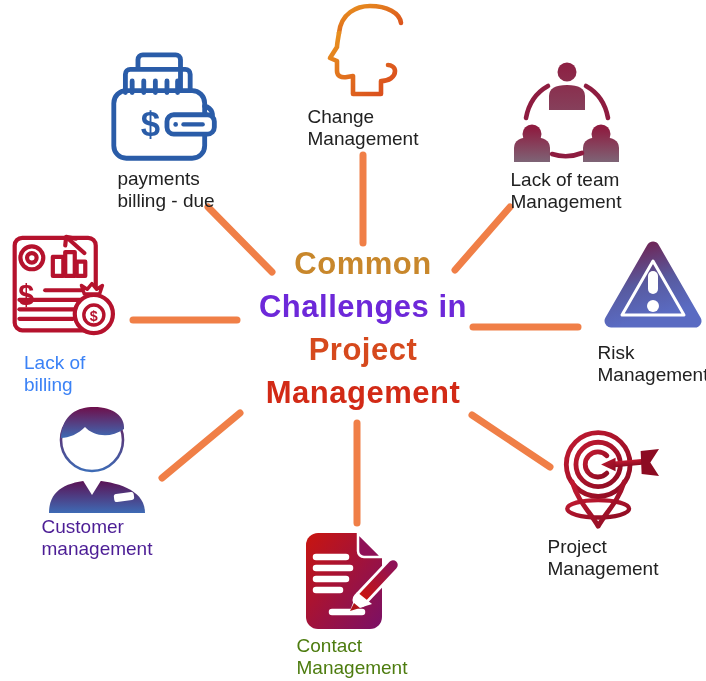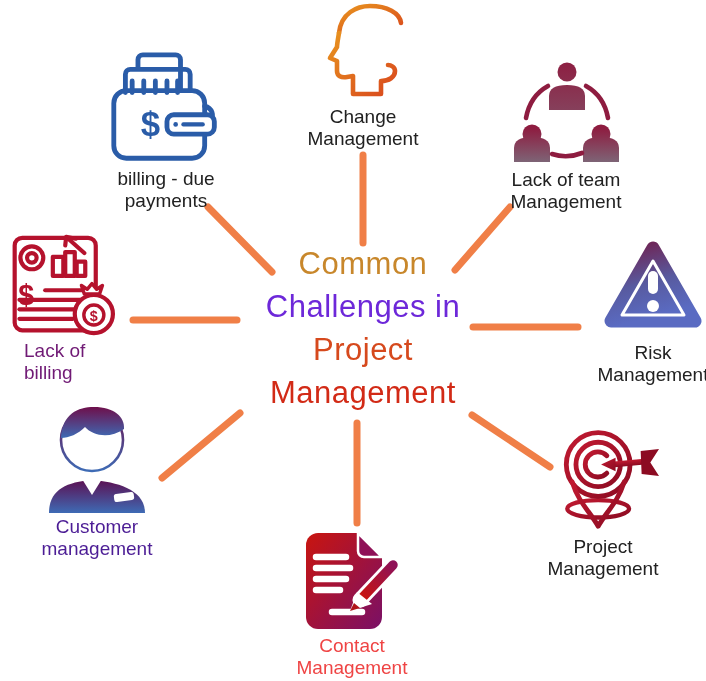--- a/index.html
+++ b/index.html
@@ -4,27 +4,27 @@
 <style>
   html,body{margin:0;padding:0;}
   body{
     width:706px;height:681px;position:relative;background:#ffffff;
     font-family:"Liberation Sans",sans-serif;overflow:hidden;
   }
   .connectors{position:absolute;left:0;top:0;z-index:1;}
   .node{position:absolute;display:flex;flex-direction:column;align-items:center;z-index:2;}
   .node .icon{display:block;}
   .node .label{
-    font-size:19px;line-height:21.5px;color:#212121;text-align:center;white-space:nowrap;
+    font-size:19px;line-height:21.5px;color:#212121;white-space:nowrap;
   }
   .node.left-align{align-items:flex-start;}
   .node.left-align .label{text-align:left;margin-left:16px;}
   .title{
     position:absolute;left:233px;top:242px;width:260px;z-index:2;
-    text-align:center;font-weight:normal;font-size:31px;line-height:43px;letter-spacing:.5px;
+    text-align:center;font-weight:bold;font-size:31px;line-height:43px;letter-spacing:.5px;
   }
 </style>
 </head>
 <body>
 
 <svg class="connectors" width="706" height="681" viewBox="0 0 706 681">
   <g stroke-width="7" stroke-linecap="round">
     <line class="connector" x1="363" y1="155" x2="363" y2="243" stroke="#F07F47"></line>
     <line class="connector" x1="455" y1="270" x2="510" y2="207" stroke="#F07F47"></line>
     <line class="connector" x1="473" y1="327" x2="578" y2="327" stroke="#F07F47"></line>
@@ -170,21 +170,21 @@
       <line x1="14" y1="41" x2="48" y2="41"></line>
       <line x1="14" y1="52" x2="44" y2="52"></line>
       <line x1="14" y1="63" x2="38" y2="63"></line>
       <line x1="30" y1="85" x2="60" y2="85"></line>
     </g>
     <line x1="58" y1="73" x2="93" y2="36" stroke="#ffffff" stroke-width="15" stroke-linecap="round"></line>
     <line x1="60" y1="71" x2="91" y2="38" stroke="url(#gpen)" stroke-width="9.5" stroke-linecap="round"></line>
     <polygon points="48,84 55,65 70,77" fill="#ffffff"></polygon>
     <polygon points="48,84 52,76 58,81" fill="#B01318"></polygon>
   </svg>
-  <div class="label" style="margin-top: 4px; color: #ef4444;">
+  <div class="label" style="margin-top: 4px; color: #4d7c0f;">
     <div>Contact</div>
     <div>Management</div>
   </div>
 </div>
 
 <div class="node" style="left:27px;top:400px;width:140px;">
   <svg class="icon" width="110" height="114" viewBox="0 0 110 114">
     <defs>
       <linearGradient id="gcust" x1="0" y1="0" x2="0" y2="1">
         <stop offset="0" stop-color="#6E0F4B"></stop>
@@ -224,21 +224,21 @@
       <line x1="12" y1="93" x2="68" y2="93"></line>
     </g>
     <text x="19" y="78" font-size="30" font-weight="bold" fill="#B5122D" text-anchor="middle" font-family="Liberation Sans, sans-serif">$</text>
     <g stroke="#B5122D" stroke-linejoin="round" stroke-linecap="round">
       <circle cx="90" cy="88" r="20" fill="#ffffff" stroke-width="4.4"></circle>
       <path d="M80 67 L77 58 L83 62 L88 56 L93 62 L99 58 L96 67 Z" fill="#ffffff" stroke-width="3.6"></path>
       <circle cx="90" cy="89" r="10.5" fill="none" stroke-width="3.6"></circle>
     </g>
     <text x="90" y="95" font-size="15" font-weight="bold" fill="#B5122D" text-anchor="middle" font-family="Liberation Sans, sans-serif">$</text>
   </svg>
-  <div class="label" style="margin-top: 0px; color: #701a75;">
+  <div class="label" style="margin-top: 12px; color: #3b82f6;">
     <div>Lack of</div>
     <div>billing</div>
   </div>
 </div>
 
 <div class="node" style="left:96px;top:50px;width:140px;">
   <svg class="icon" width="116" height="116" viewBox="0 0 120 120">
     <g fill="none" stroke="#2A5CA8" stroke-width="5" stroke-linecap="round" stroke-linejoin="round">
       <path d="M31 18 V10 A5 5 0 0 1 36 5 H70 A5 5 0 0 1 75 10 V40"></path>
       <path d="M18 44 V25 A5 5 0 0 1 23 20 H80 A5 5 0 0 1 85 25 V42"></path>
@@ -249,16 +249,16 @@
       <line x1="72" y1="32" x2="72" y2="44"></line>
       <rect x="6" y="42" width="94" height="70" rx="13"></rect>
       <path d="M100 58 C108 60 110 68 106 72"></path>
       <rect x="61" y="67" width="49" height="20" rx="7" fill="#ffffff"></rect>
       <line x1="78" y1="77" x2="98" y2="77" stroke-width="4.4"></line>
     </g>
     <circle cx="70" cy="77" r="2.4" fill="#2A5CA8"></circle>
     <text x="44" y="89" font-size="36" font-weight="bold" fill="#2A5CA8" text-anchor="middle" font-family="Liberation Sans, sans-serif">$</text>
   </svg>
   <div class="label" style="margin-top: 2px; color: rgb(33, 33, 33);">
+    <div>payments</div>
     <div>billing - due</div>
-    <div>payments</div>
   </div>
 </div>
 
 </body></html>

